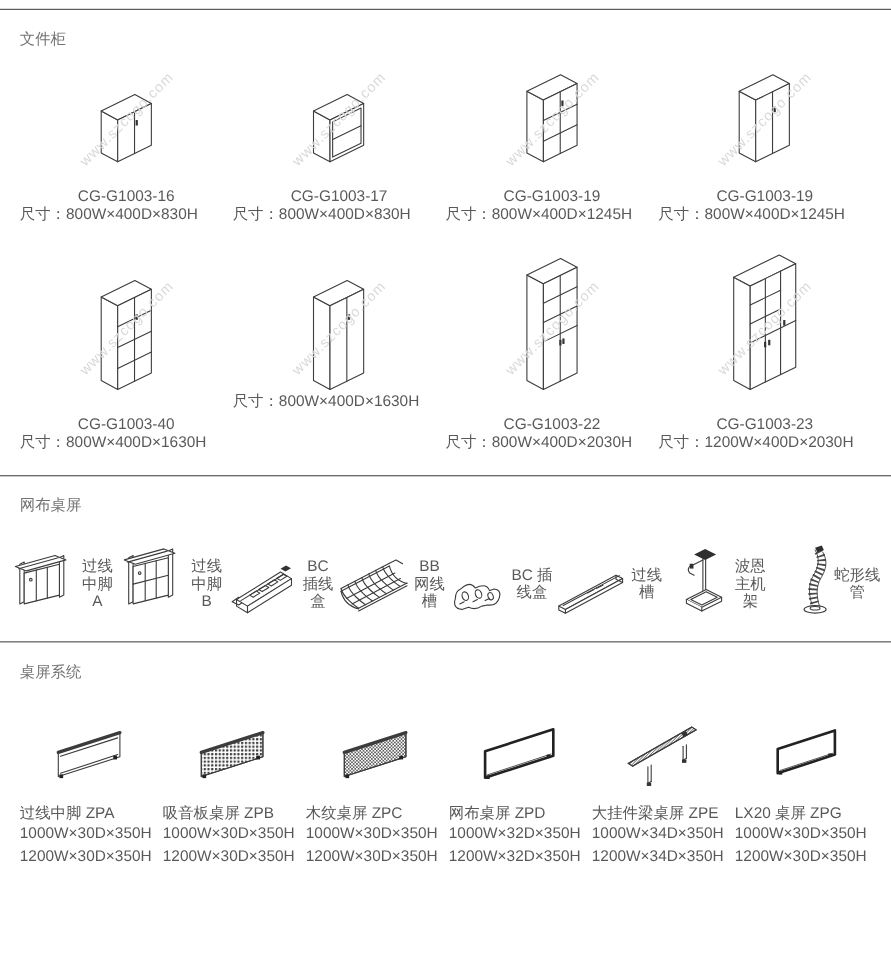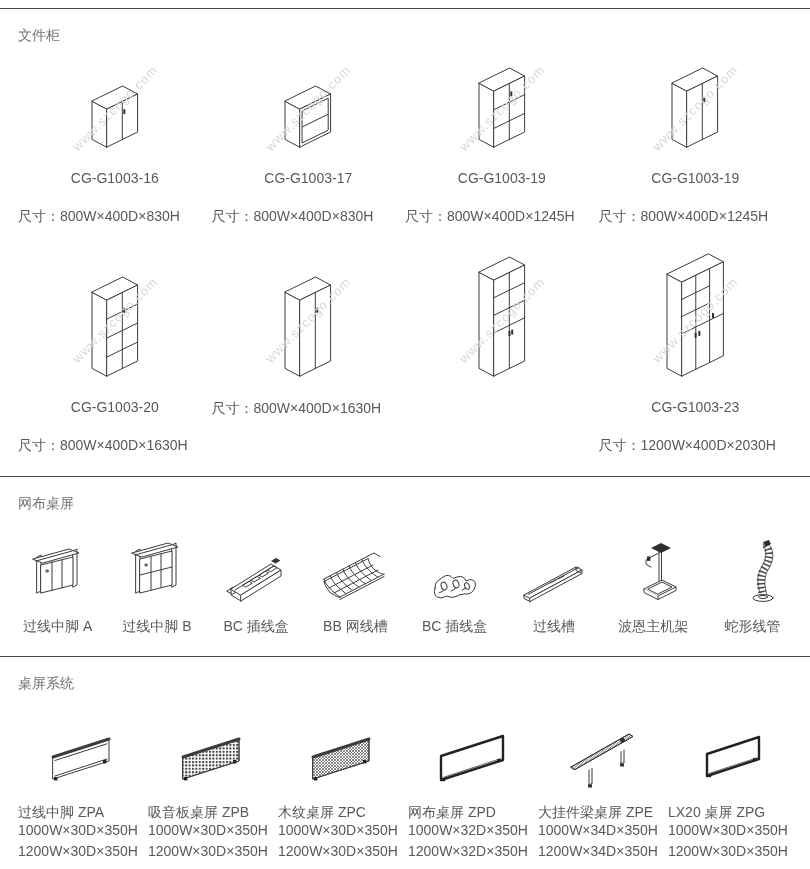--- a/index.html
+++ b/index.html
@@ -20,24 +20,24 @@
   .hc{height:76px;}
   .hs{height:72px;}
   .wm{
     position:absolute;left:50%;top:55%;
     transform:translate(-50%,-50%) rotate(-45deg);
     color:#d9d9d9;font-size:13px;letter-spacing:1px;white-space:nowrap;
     pointer-events:none;z-index:2;
   }
   .icn{display:block;line-height:0;}
   .model{margin-top:21px;line-height:16px;text-align:center;}
-  .size{margin-top:22px;line-height:16px;text-align:left;}
+  .size{margin-top:0;line-height:16px;text-align:left;}
   
   .cable-grid{margin:18px 8px 0 8px;display:grid;grid-template-columns:repeat(8,1fr);padding-bottom:22px;}
-  .cable-cell{display:flex;flex-direction:column;align-items:center;justify-content:flex-end;}
+  .cable-cell{display:flex;flex-direction:row;align-items:center;justify-content:flex-end;}
   .cname{margin-top:13px;line-height:16px;text-align:center;}
   
   .screen-grid{margin:26px 12px 0 18px;display:grid;grid-template-columns:repeat(6,1fr);padding-bottom:45px;}
   .screen-cell{display:flex;flex-direction:column;align-items:flex-start;}
   .screen-cell .icon-box{align-self:stretch;justify-content:center;}
   .sname{margin-top:15px;line-height:16px;}
   .ssize{line-height:21px;}
   .sname{line-height:16px;}
 </style>
 </head>
@@ -118,21 +118,21 @@
               <polygon points="17.0,101.0 17.0,25.0 2.0,17.0 2.0,93.0" fill="#fff"></polygon>
               <polygon points="17.0,25.0 47.6,10.0 32.6,2.0 2.0,17.0" fill="#fff"></polygon>
               <polygon points="17.0,101.0 47.6,86.0 47.6,10.0 17.0,25.0" fill="#fff"></polygon>
               <line x1="32.3" y1="93.52" x2="32.3" y2="17.519999999999996"></line>
               <line x1="17" y1="82" x2="47.6" y2="67.03999999999999"></line>
               <line x1="17" y1="63" x2="47.6" y2="48.03999999999999"></line>
               <line x1="17" y1="44" x2="47.6" y2="29.039999999999992"></line>
               <rect x="33.3" y="32.71999999999999" width="2" height="5" fill="#333" stroke="none"></rect>
             </svg></span>
       </div>
-      <div class="model">CG-G1003-20</div>
+      <div class="model">CG-G1003-40</div>
       <div class="size">尺寸：800W×400D×1630H</div>
     </div>
 
     <div class="cab-cell">
       <div class="icon-box h2">
         <span class="wm">www.szcogo.com</span>
         <span class="icn"><svg width="50" height="103" viewBox="0 0 50 103" fill="none" stroke="#3c3c3c" stroke-width="1" stroke-linecap="round" stroke-linejoin="round">
               <polygon points="17.0,101.0 17.0,25.0 2.0,17.0 2.0,93.0" fill="#fff"></polygon>
               <polygon points="17.0,25.0 47.6,10.0 32.6,2.0 2.0,17.0" fill="#fff"></polygon>
               <polygon points="17.0,101.0 47.6,86.0 47.6,10.0 17.0,25.0" fill="#fff"></polygon>
@@ -151,20 +151,22 @@
               <polygon points="17.0,25.0 47.6,10.0 32.6,2.0 2.0,17.0" fill="#fff"></polygon>
               <polygon points="17.0,121.0 47.6,106.0 47.6,10.0 17.0,25.0" fill="#fff"></polygon>
               <line x1="32.3" y1="113.52" x2="32.3" y2="17.519999999999996"></line>
               <line x1="17" y1="77.8" x2="47.6" y2="62.83999999999999"></line>
               <line x1="17" y1="60.232" x2="47.6" y2="45.27199999999999"></line>
               <line x1="17" y1="42.664" x2="47.6" y2="27.703999999999994"></line>
               <rect x="31.464" y="76.01759999999999" width="2" height="5" fill="#333" stroke="none"></rect>
               <rect x="34.218" y="74.6712" width="2" height="5" fill="#333" stroke="none"></rect>
             </svg></span>
       </div>
+      <div class="model">CG-G1003-22</div>
+      <div class="size">尺寸：800W×400D×2030H</div>
     </div>
 
     <div class="cab-cell">
       <div class="icon-box h2">
         <span class="wm">www.szcogo.com</span>
         <span class="icn"><svg width="61" height="127" viewBox="0 0 61 127" fill="none" stroke="#3c3c3c" stroke-width="1" stroke-linecap="round" stroke-linejoin="round">
               <polygon points="17.0,125.0 17.0,31.0 2.0,23.0 2.0,117.0" fill="#fff"></polygon>
               <polygon points="17.0,31.0 58.4,10.8 43.4,2.8 2.0,23.0" fill="#fff"></polygon>
               <polygon points="17.0,125.0 58.4,104.8 58.4,10.8 17.0,31.0" fill="#fff"></polygon>
               <line x1="30.7862" y1="118.26008" x2="30.7862" y2="24.260080000000002"></line>

